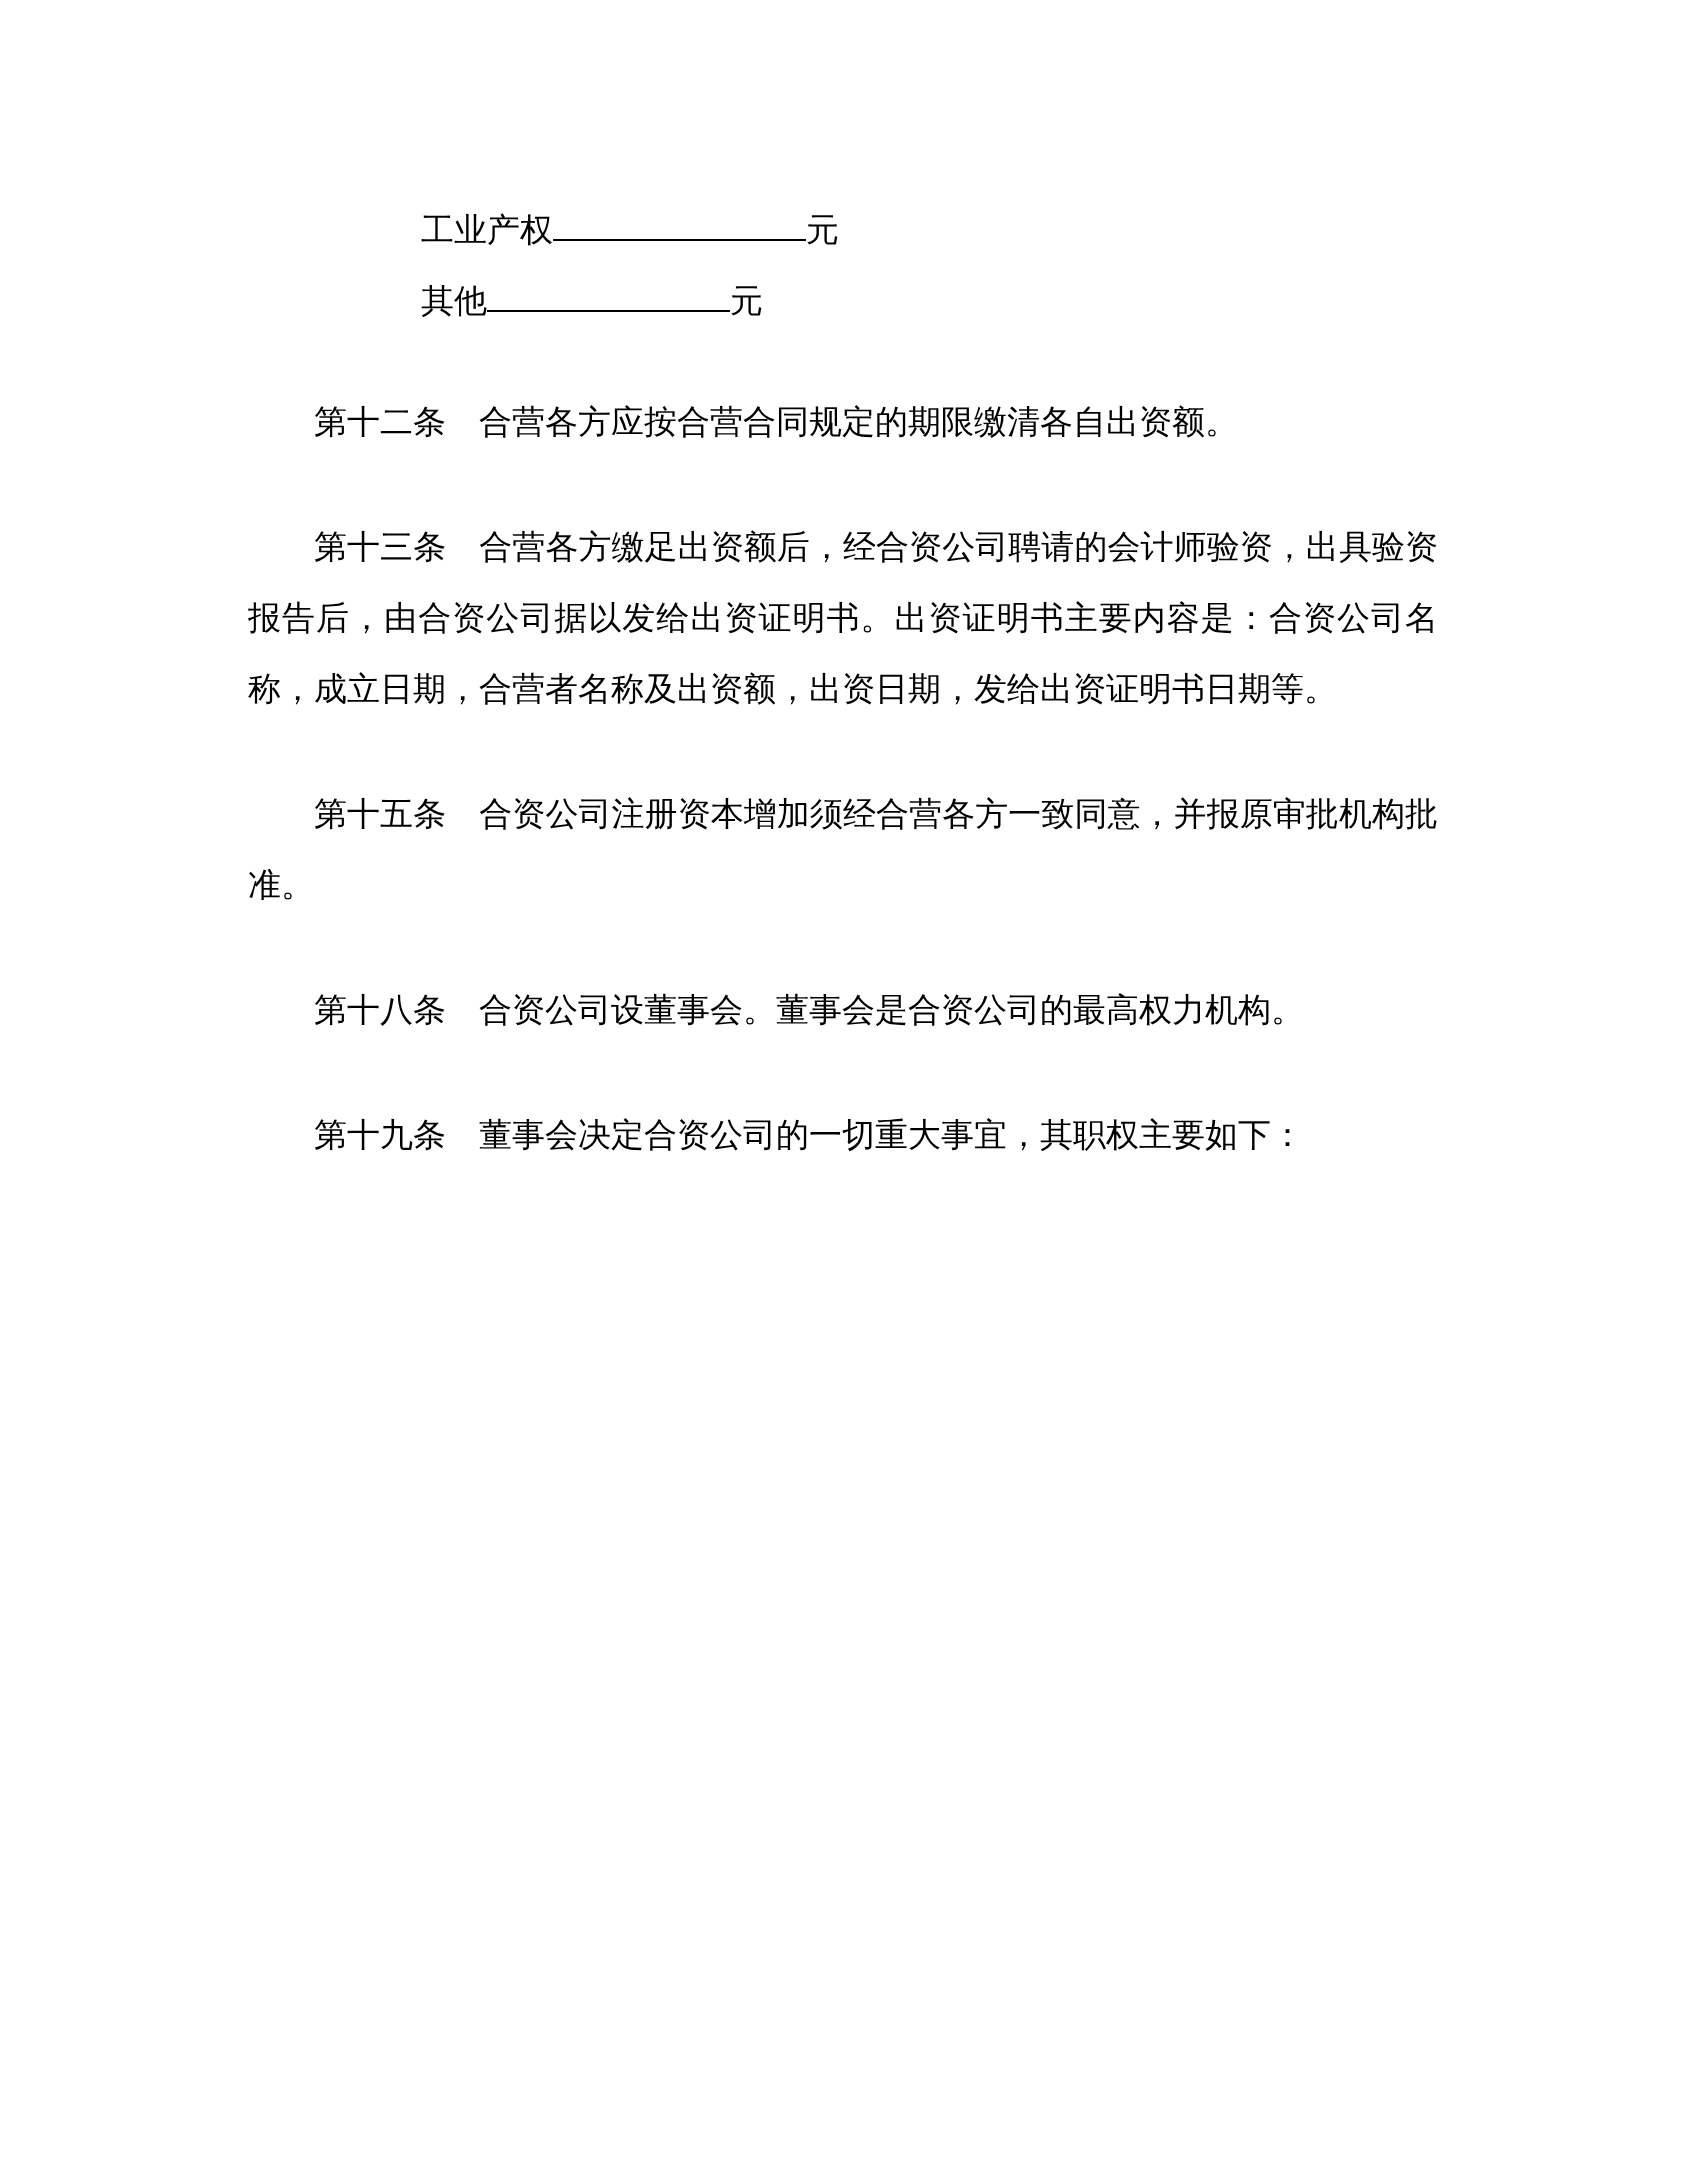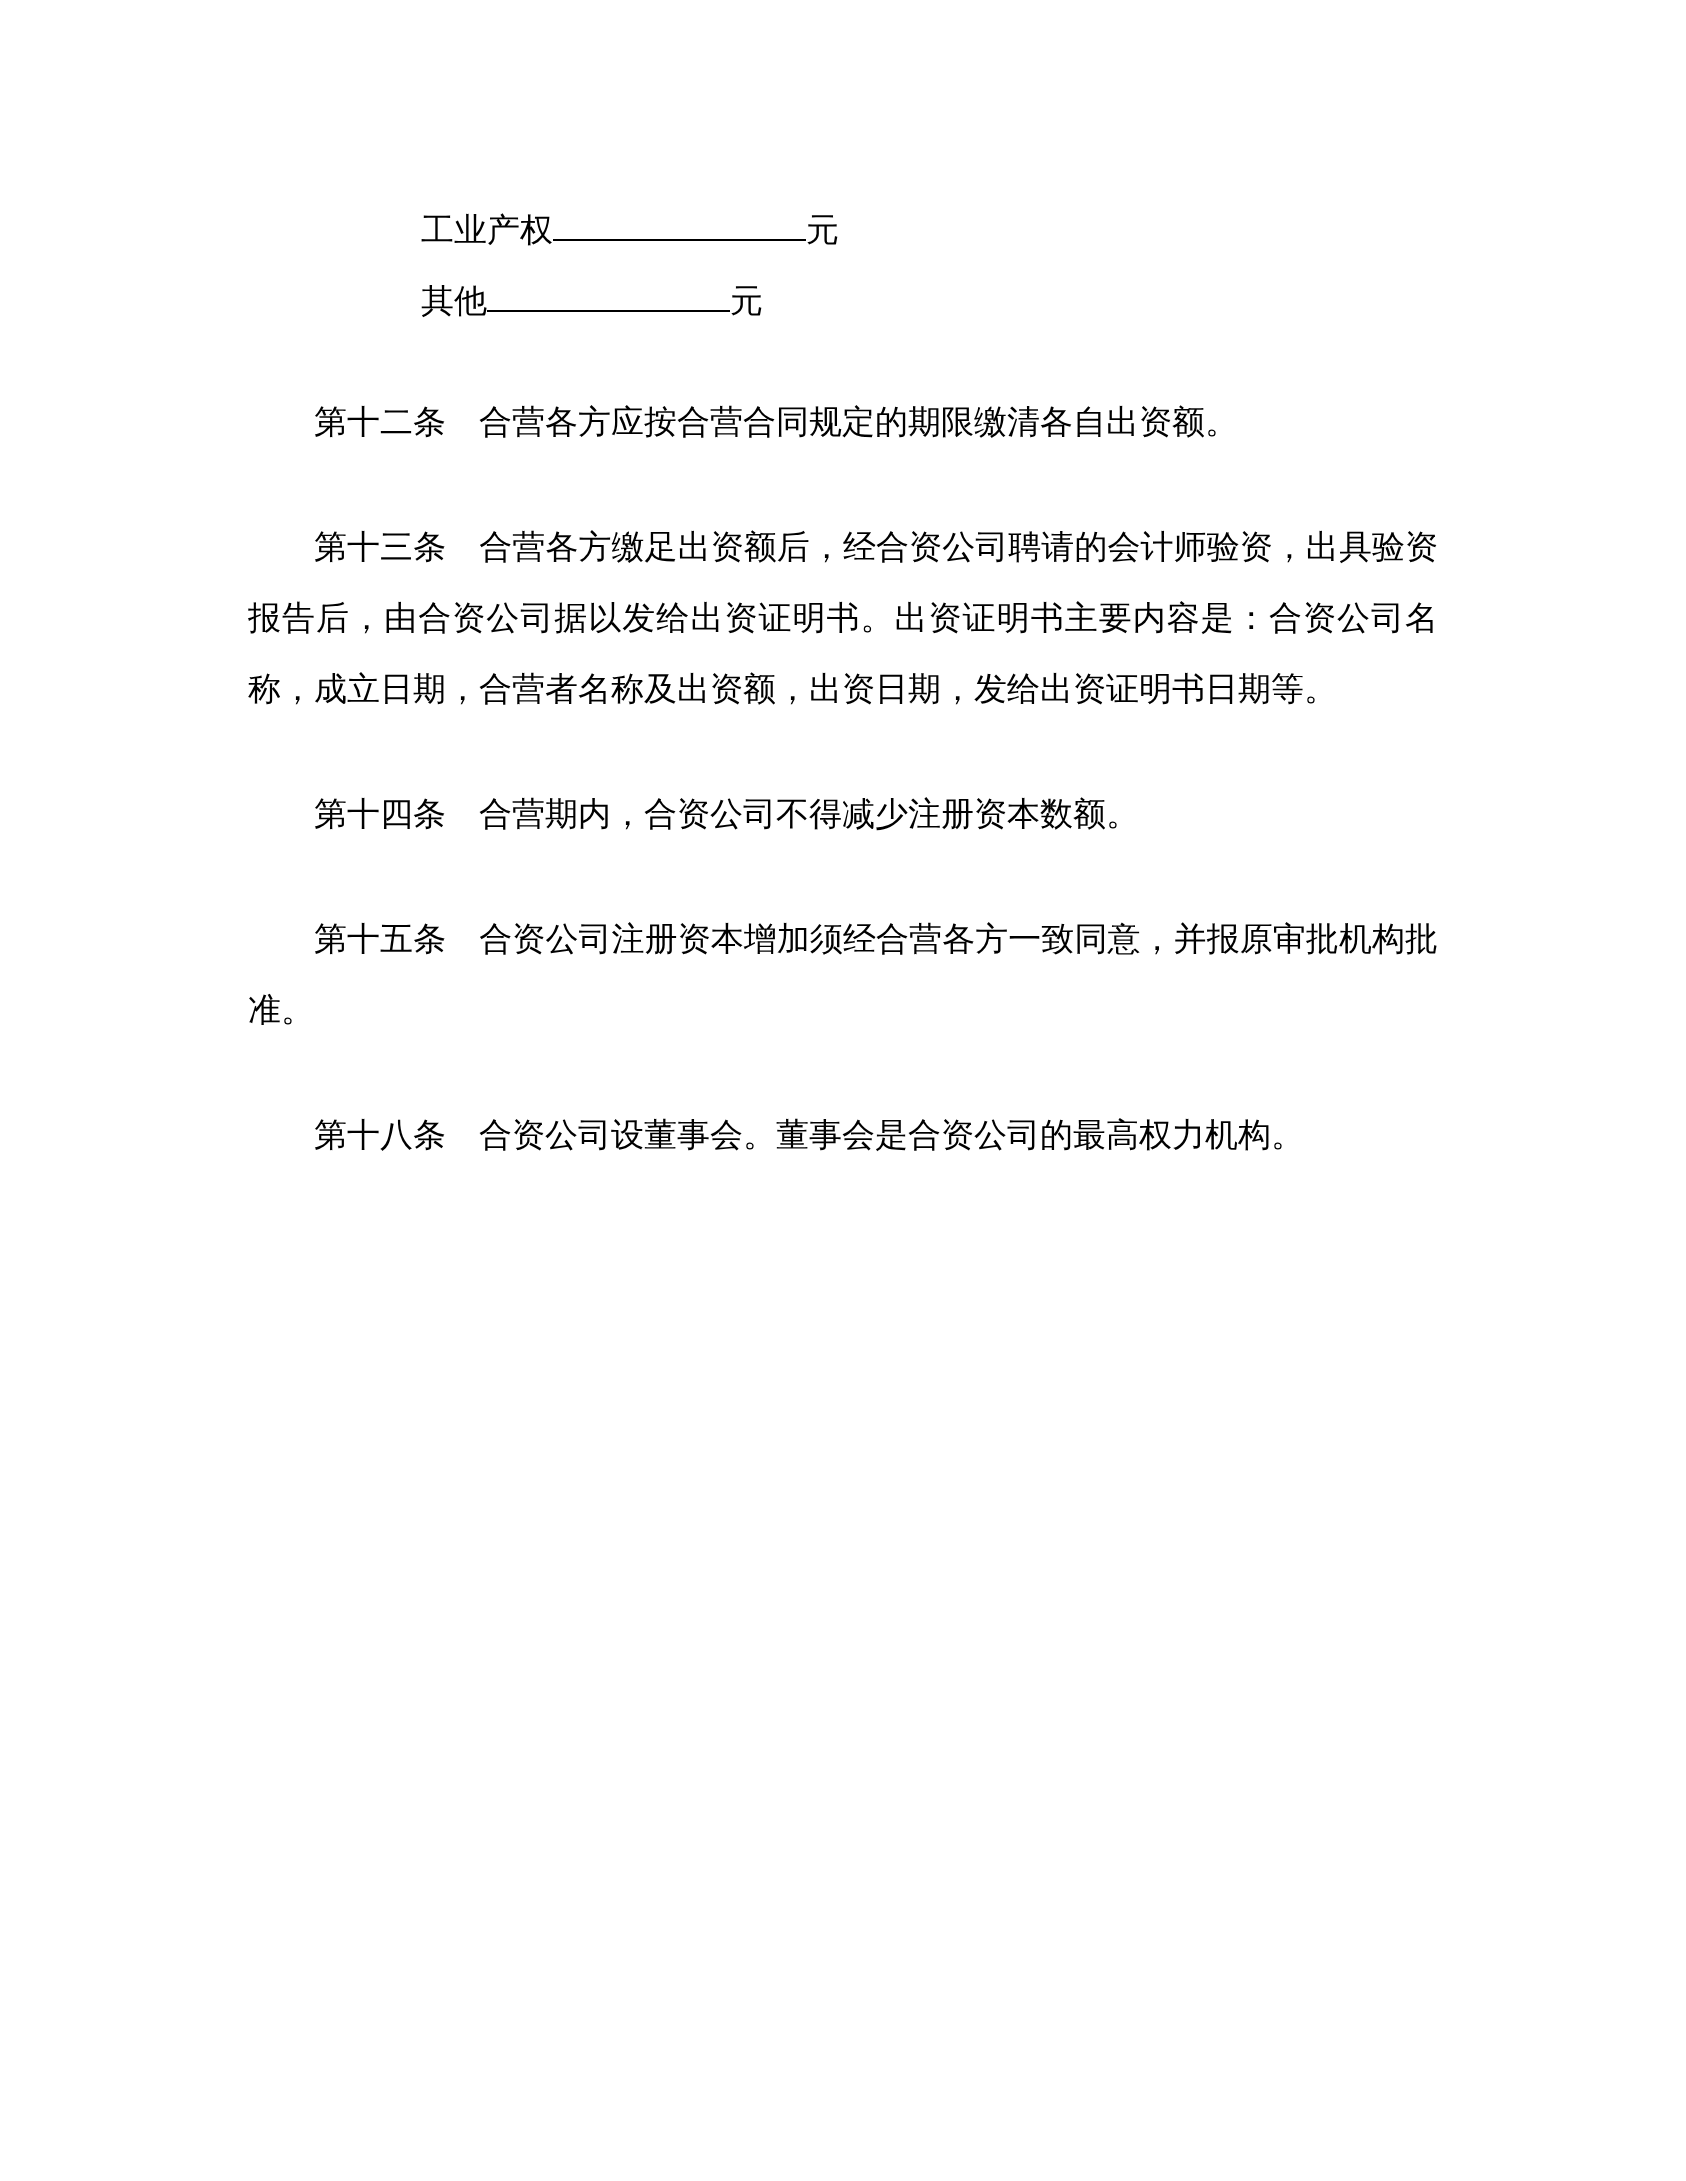--- a/index.html
+++ b/index.html
@@ -50,25 +50,25 @@
   <p class="fill-block">
     <span>工业产权</span><span class="blank blank-a"></span><span>元</span>
     <br>
     <span>其他</span><span class="blank blank-b"></span><span>元</span>
   </p>
 
   <p class="para">第十二条　合营各方应按合营合同规定的期限缴清各自出资额。</p>
 
   <p class="para">第十三条　合营各方缴足出资额后，经合资公司聘请的会计师验资，出具验资报告后，由合资公司据以发给出资证明书。出资证明书主要内容是：合资公司名称，成立日期，合营者名称及出资额，出资日期，发给出资证明书日期等。</p>
 
-  <p class="para">第十四条　合营期内，合资公司不得减少注册资本数额。</p>
 
   <p class="para">第十五条　合资公司注册资本增加须经合营各方一致同意，并报原审批机构批准。</p>
 
 
 
 
   <p class="para">第十八条　合资公司设董事会。董事会是合资公司的最高权力机构。</p>
 
+  <p class="para">第十九条　董事会决定合资公司的一切重大事宜，其职权主要如下：</p>
 
 
 </div>
 
 
 </body></html>

